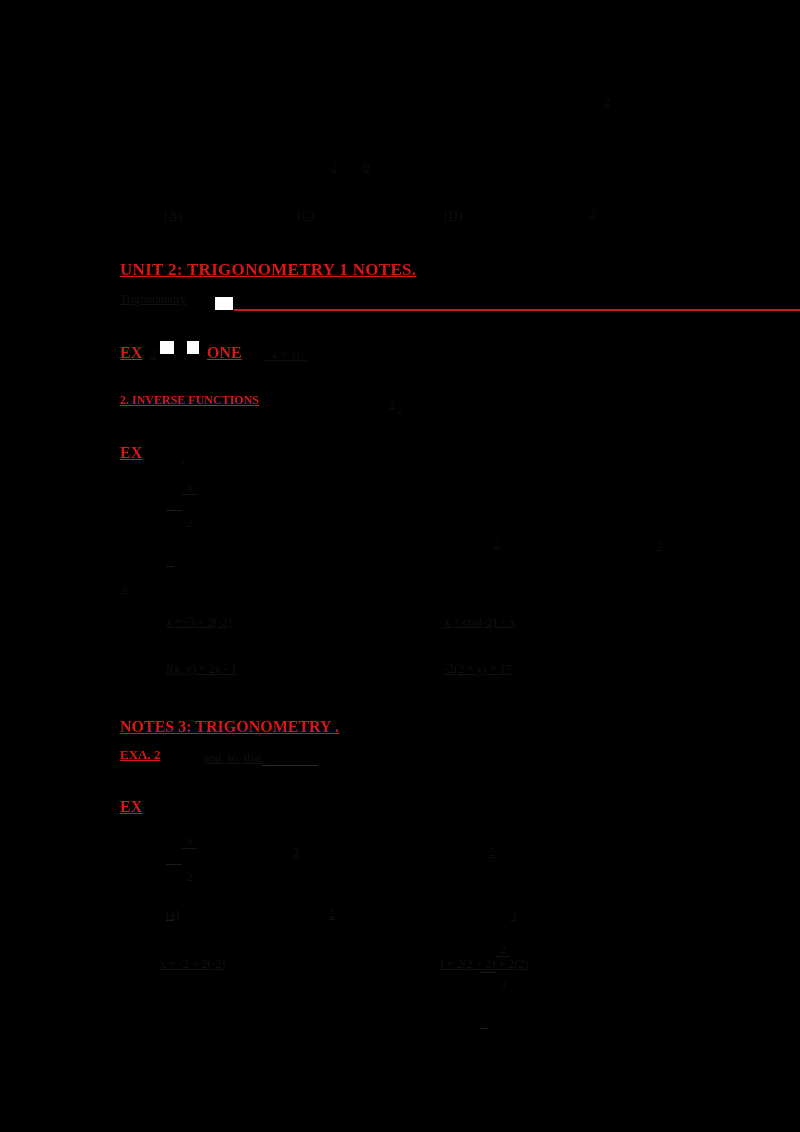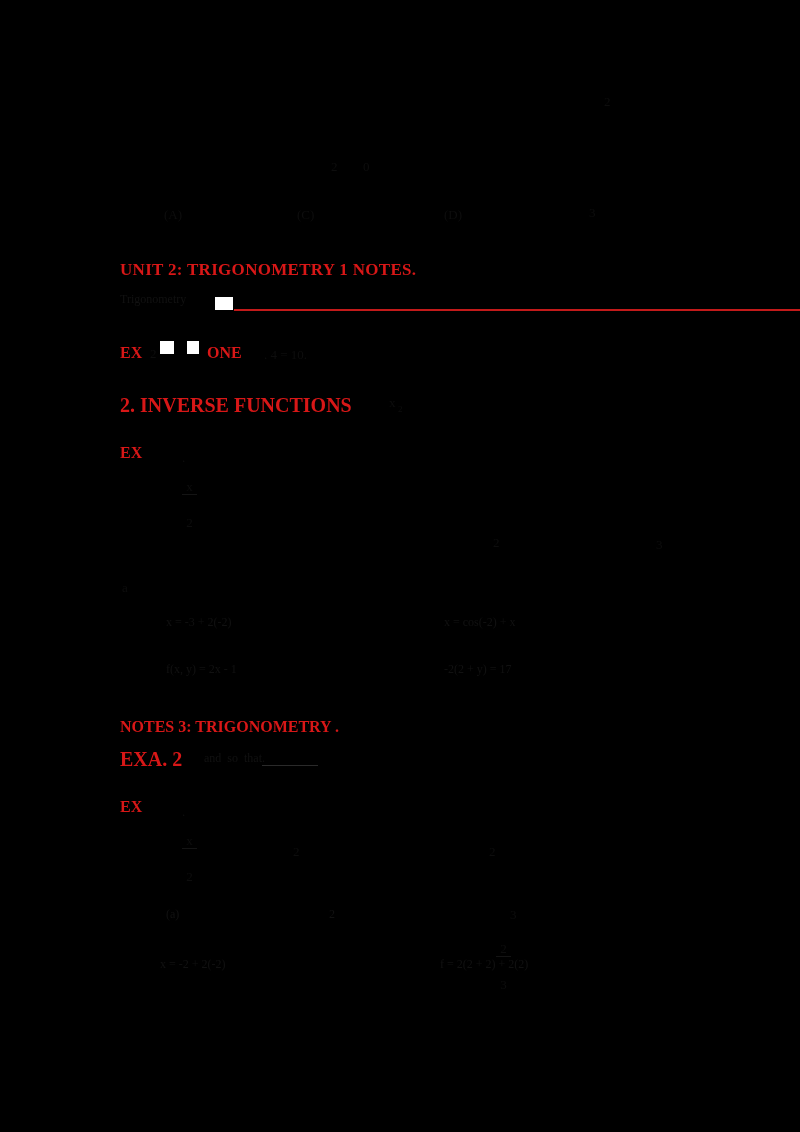--- a/index.html
+++ b/index.html
@@ -20,20 +20,21 @@
     left: 0; top: 0;
     width: 800px;
     height: 1132px;
     background: #000000;
   }
   
   .t {
     position: absolute;
     white-space: pre;
     line-height: 1.15;
+    text-decoration: underline;
   }
   .dim {
     color: #0d0d0d;
     font-size: 13px;
   }
   .faint {
     color: #111111;
     font-size: 12px;
   }
   .red {
@@ -86,21 +87,21 @@
 
   <span class="t dim" style="left:150px; top:347px;">2</span>
 
   <div class="whiteblock" style="left:160px; top:341px; width:14px; height:13px;"></div>
   <div class="whiteblock" style="left:187px; top:341px; width:12px; height:13px;"></div>
 
   <span class="t red" style="left:207px; top:344px; font-size:16px;">ONE</span>
 
   <span class="t dim" style="left:264px; top:348px;">. 4 = 10.</span>
 
-  <span class="t red" style="left:120px; top:394px; font-size:20px;">2. INVERSE FUNCTIONS</span>
+  <span class="t red" style="left:120px; top:394px; font-size:12px;">2. INVERSE FUNCTIONS</span>
   <span class="t dim" style="left:389px; top:396px; font-size:13px;">x</span>
   <span class="t dim" style="left:398px; top:404px; font-size:9px;">2</span>
 
   <span class="t red" style="left:120px; top:444px; font-size:16px;">EX</span>
 
   <div class="t" style="left:166px; top:441px;">
     <span class="frac">
       <span class="num dim">x</span>
       <span class="den dim">2</span>
     </span>
@@ -112,21 +113,21 @@
   <span class="t dim" style="left:122px; top:581px;">a</span>
 
   <span class="t faint" style="left:166px; top:616px;">x = -3 + 2(-2)</span>
   <span class="t faint" style="left:444px; top:616px;">x = cos(-2) + x</span>
 
   <span class="t faint" style="left:166px; top:663px;">f(x, y) = 2x - 1</span>
   <span class="t faint" style="left:444px; top:663px;">-2(2 + y) = 17</span>
 
   <span class="t red" style="left:120px; top:718px; font-size:16px;">NOTES 3: TRIGONOMETRY .</span>
 
-  <span class="t red" style="left:120px; top:748px; font-size:20px;">EXA. 2</span>
+  <span class="t red" style="left:120px; top:748px; font-size:13px;">EXA. 2</span>
 
   <span class="t faint" style="left:204px; top:752px;">and  so  that.</span>
   <div class="redline" style="left:262px; top:765px; width:56px; height:1px; background:#2a2a2a;"></div>
 
   <span class="t red" style="left:120px; top:798px; font-size:16px;">EX</span>
 
   <div class="t" style="left:166px; top:795px;">
     <span class="frac">
       <span class="num dim">x</span>
       <span class="den dim">2</span>

